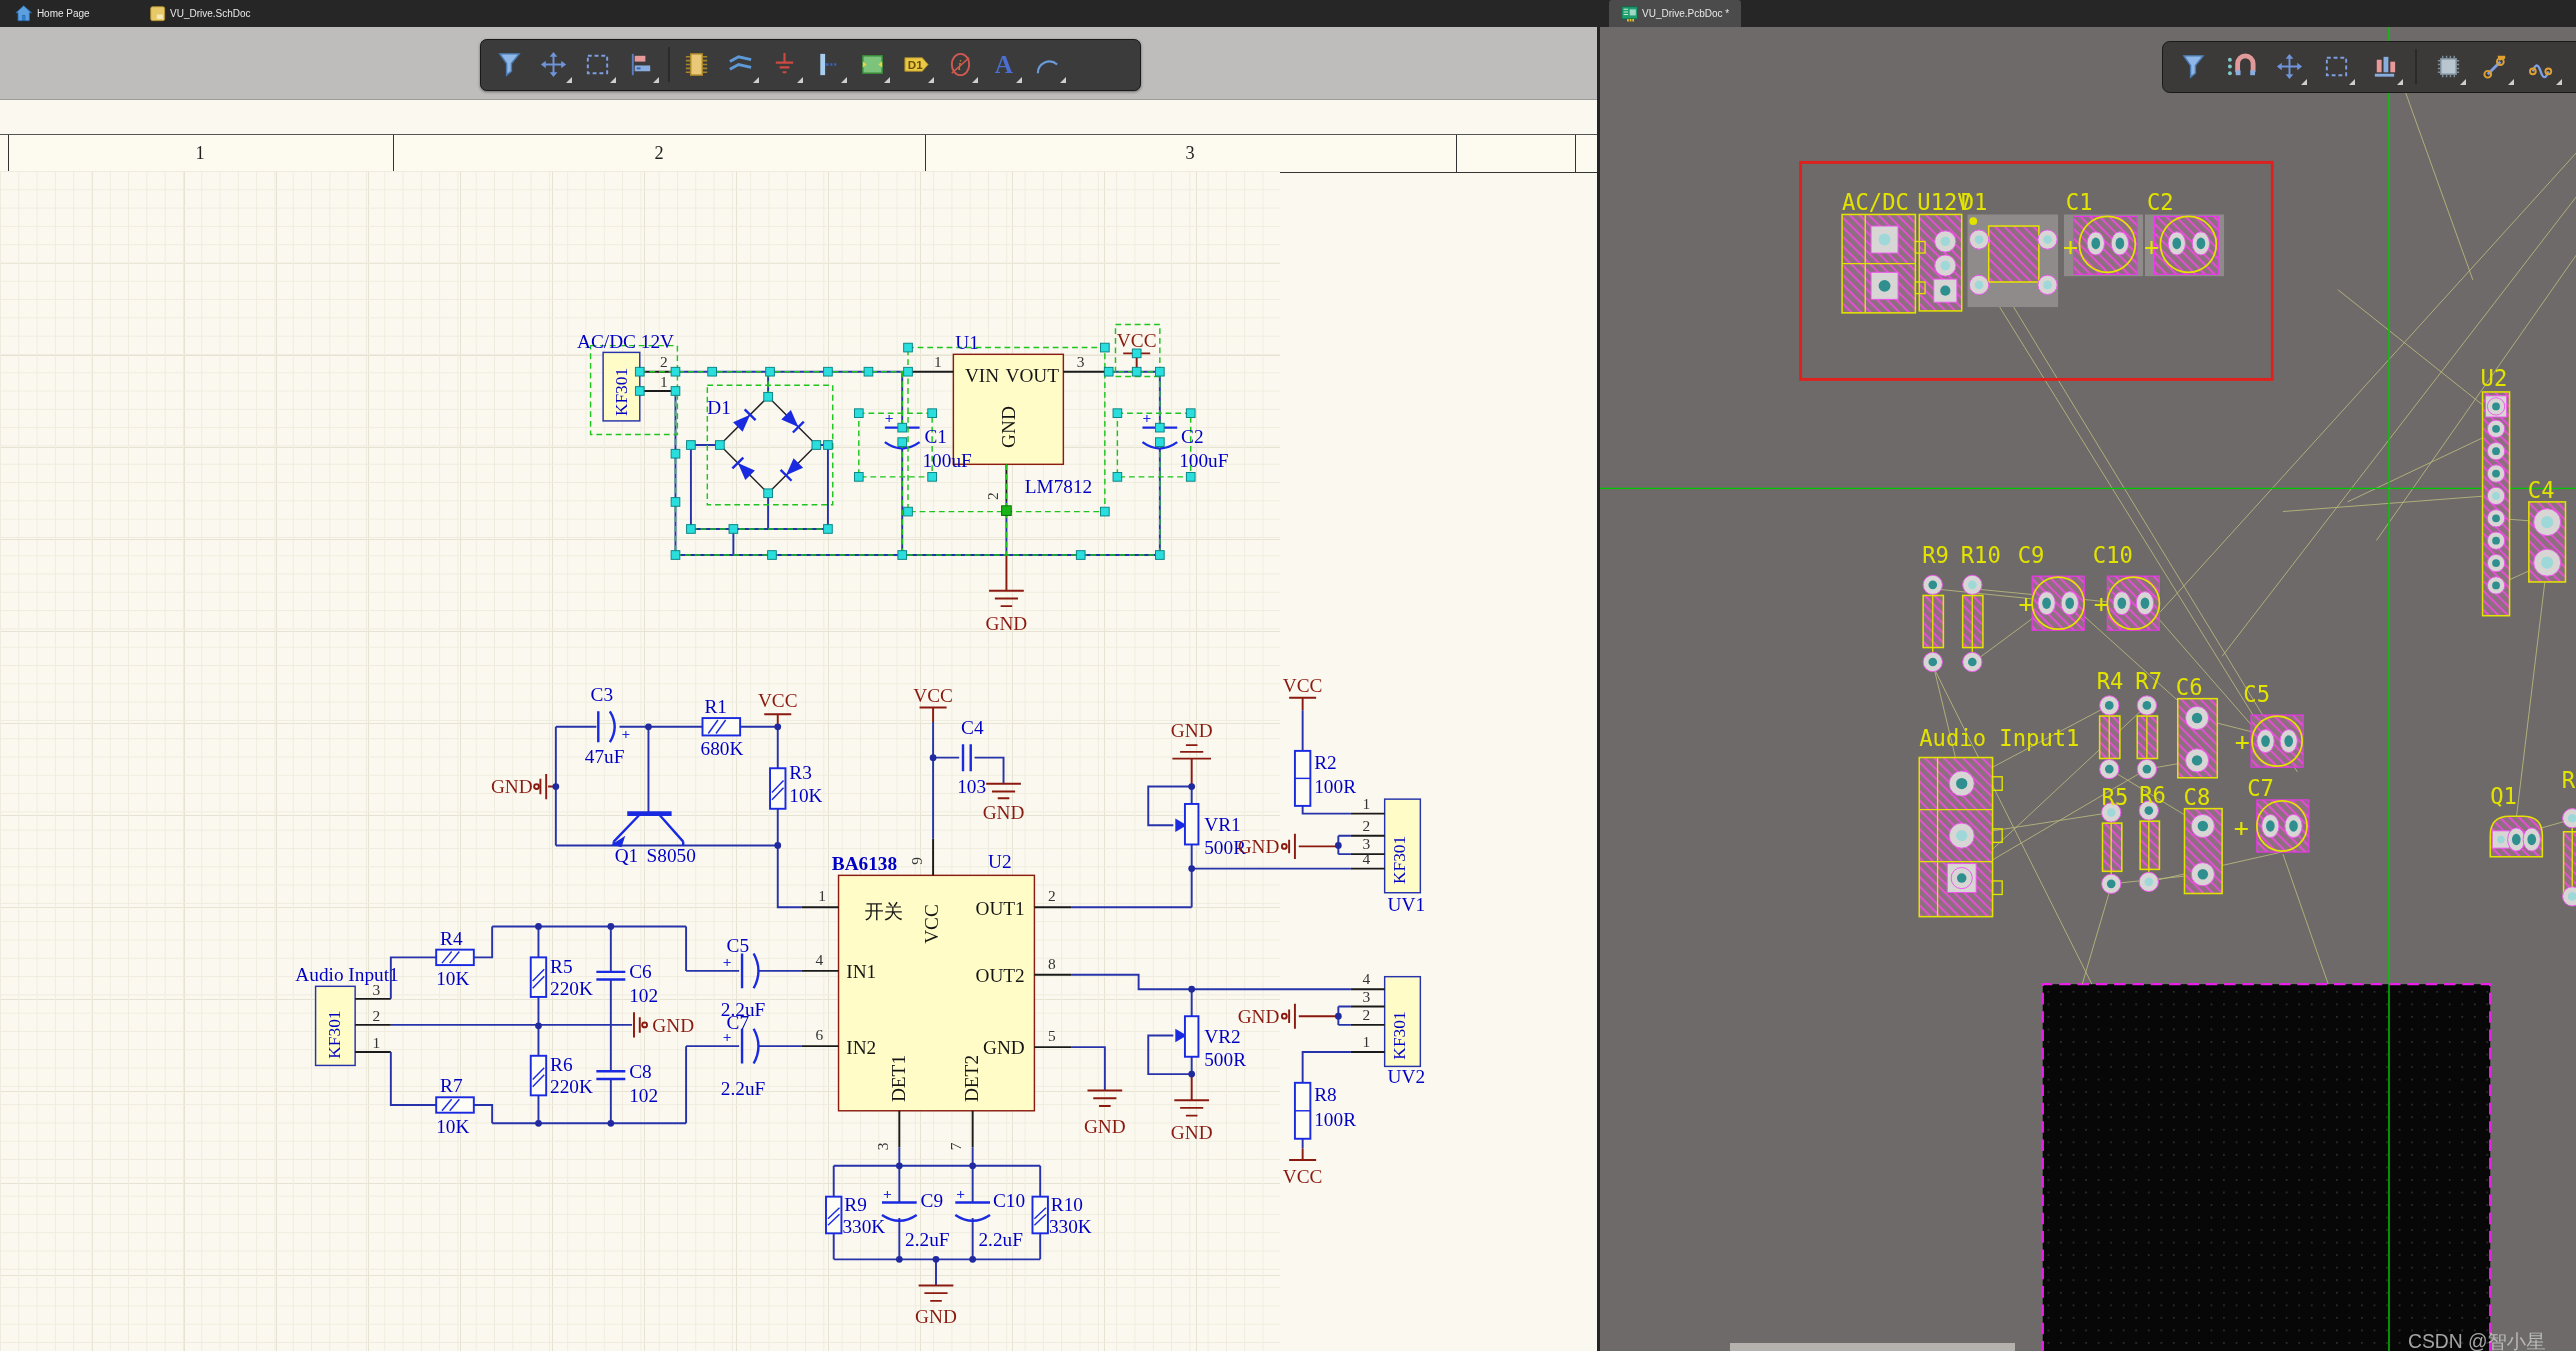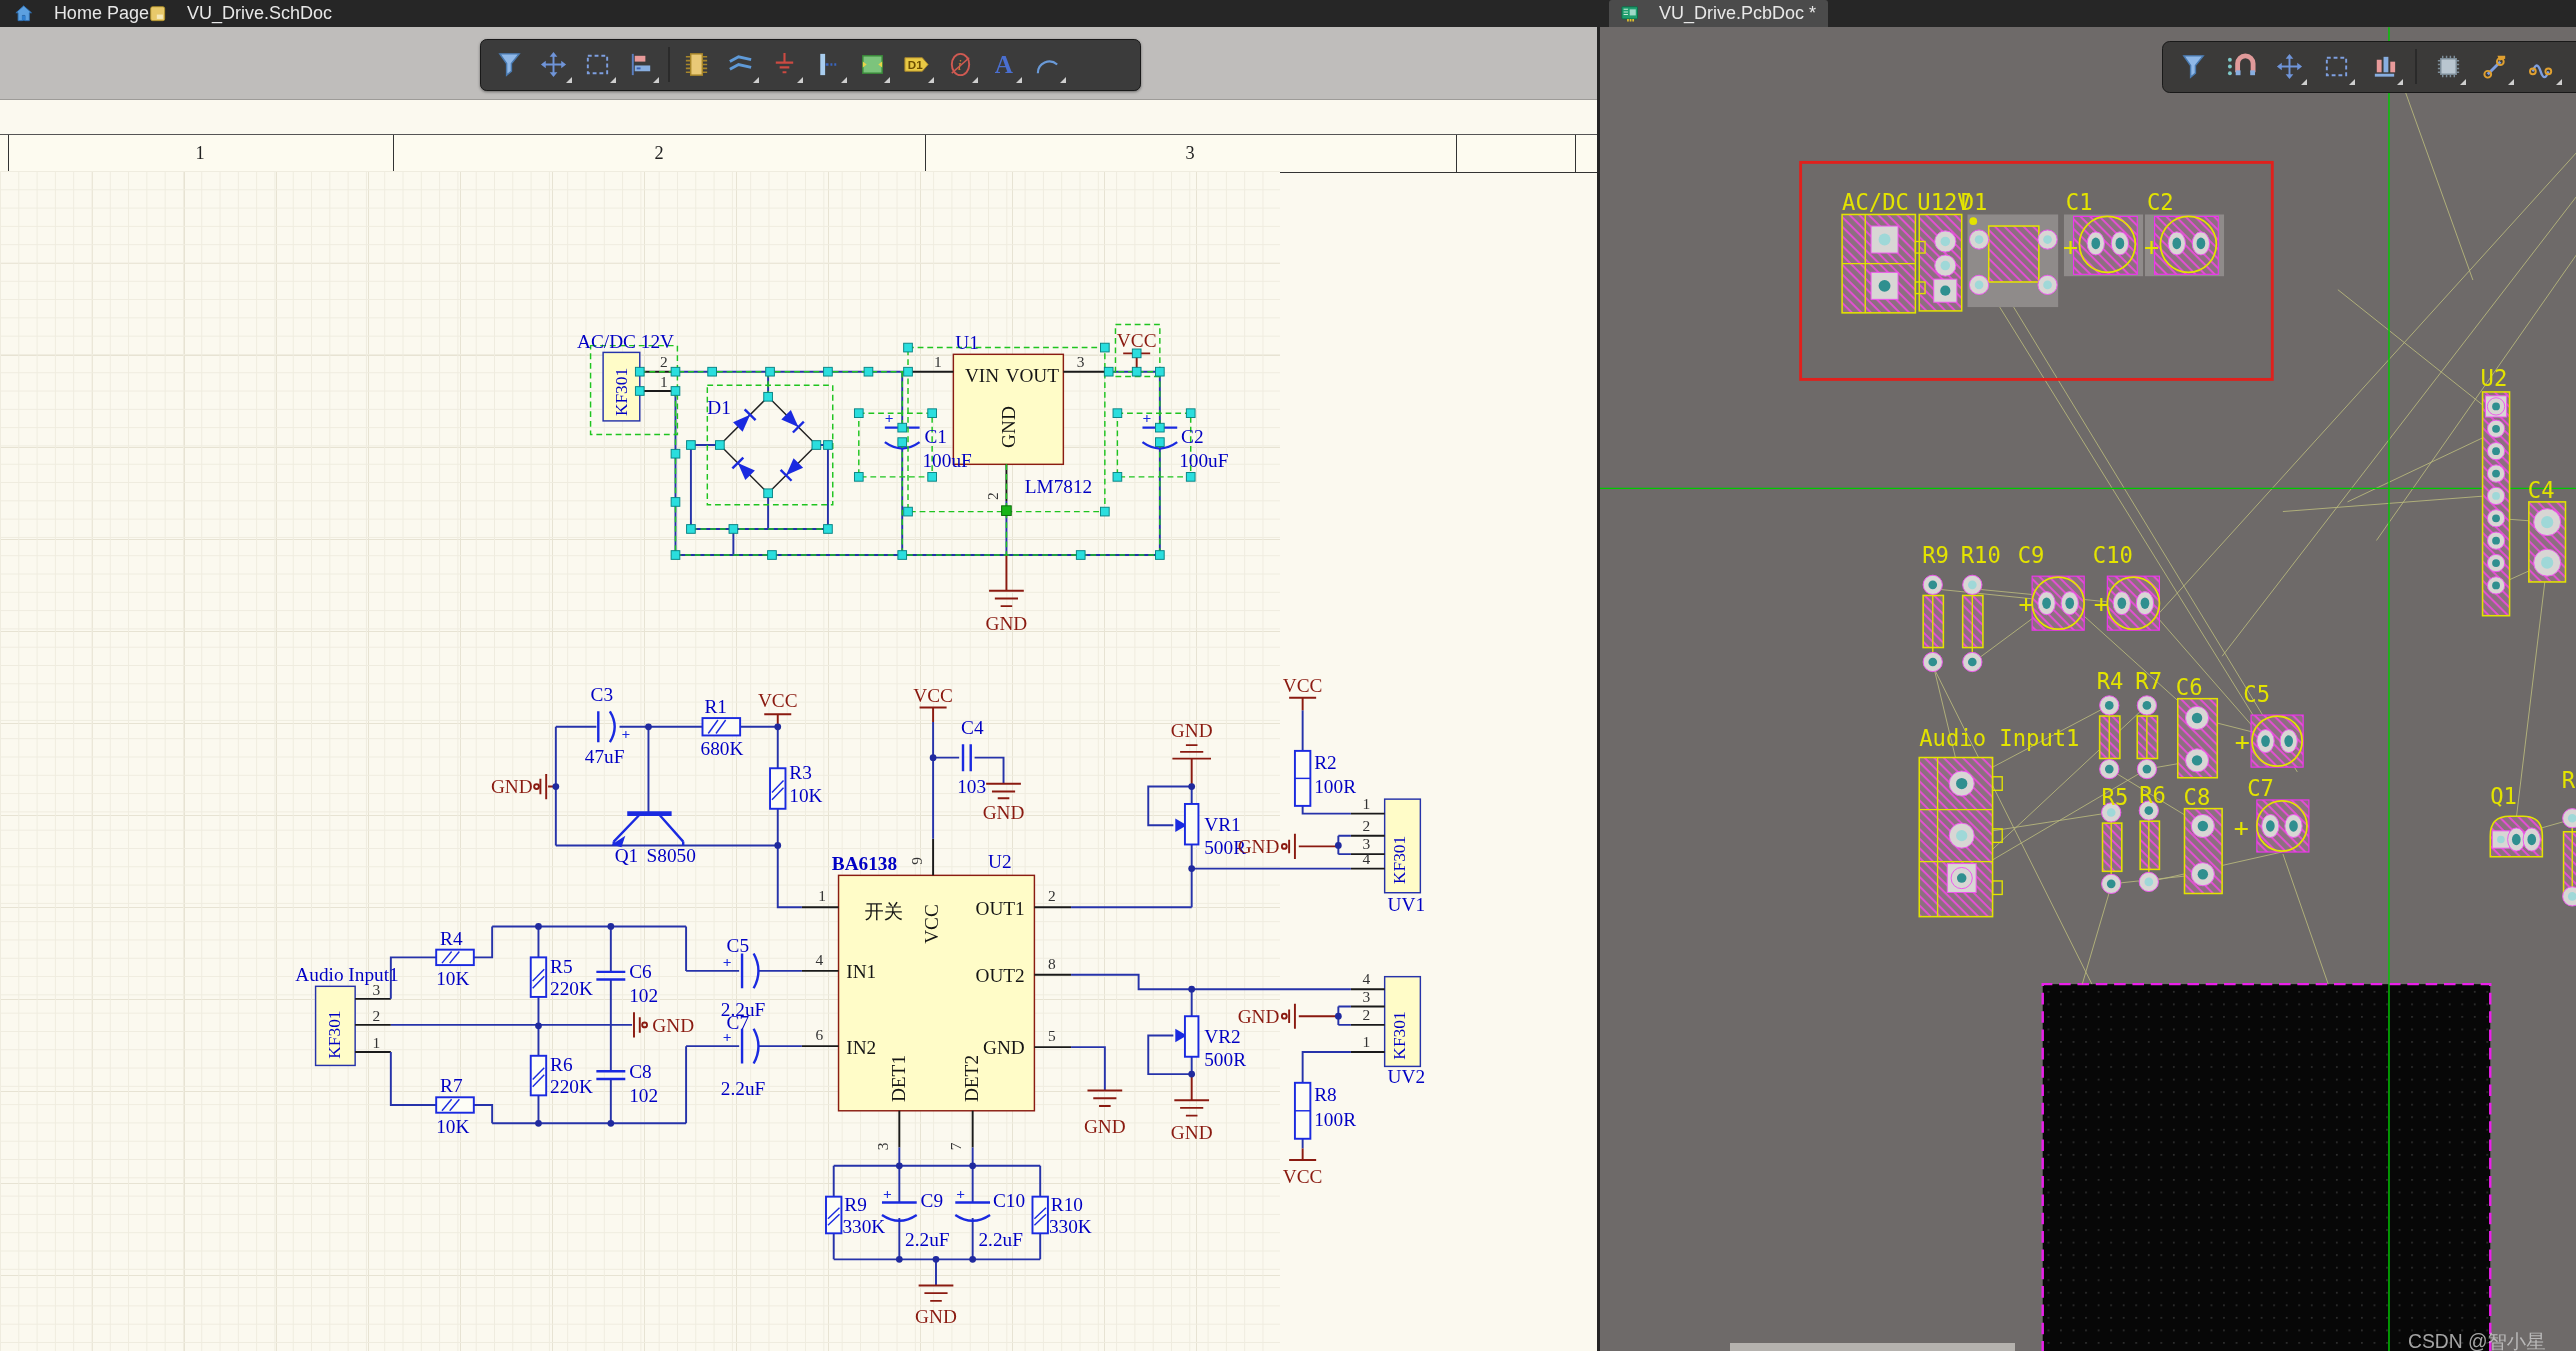--- a/index.html
+++ b/index.html
@@ -1,19 +1,19 @@
 <!DOCTYPE html>
 <html><head>
 <meta charset="utf-8">
 <style>
   html,body{margin:0;padding:0;background:#1e1e1e;}
   .stage{position:relative;width:2576px;height:1352px;overflow:hidden;background:#6e6a69;font-family:"Liberation Sans",sans-serif;}
   
   .tabbar{position:absolute;left:0;top:0;width:2576px;height:27px;background:#262626;z-index:30;}
-  .tab{position:absolute;top:0;height:27px;display:flex;align-items:center;gap:21px;padding:0 11.6px;color:#e8e8e8;font-size:18px;cursor:default;}
+  .tab{position:absolute;top:0;height:27px;display:flex;align-items:center;gap:4px;padding:0 11.6px;color:#e8e8e8;font-size:10px;cursor:default;}
   .tab .ticon{width:17.4px;height:17.4px;flex:0 0 auto;}
   .tab.active{background:#4b4b4b;border-radius:2.9px 2.9px 0 0;justify-content:center;}
   
   .left-pane{position:absolute;left:0;top:27px;width:1597px;height:1325px;background:#fbf9ef;}
   .tbband{position:absolute;left:0;top:0;width:1597px;height:72px;background:#bfbdbb;border-bottom:1px solid #9d9b98;}
   .stoolbar{position:absolute;left:480px;top:11.6px;width:644px;height:50px;background:#3b3b3b;border:1px solid #191919;border-radius:6.8px;display:flex;align-items:center;padding:0 7.7px;gap:1.9px;box-shadow:0 1px 2.9px rgba(0,0,0,.45);}
   .ptoolbar{position:absolute;left:562px;top:13.5px;width:502px;height:50px;background:#3b3a39;border:1px solid #191919;border-radius:7.7px;display:flex;align-items:center;padding:0 9.6px;gap:5.8px;z-index:12;}
   .ic{position:relative;width:42px;height:42px;display:flex;align-items:center;justify-content:center;border-radius:3.9px;}
   .ic.dd::after{content:"";position:absolute;right:2.9px;bottom:2.9px;width:0;height:0;border-left:6.8px solid transparent;border-bottom:6.8px solid #cfcfcf;}
   .tdiv{width:1.9px;height:35px;background:#2a2a2a;margin:0 3.9px;}

